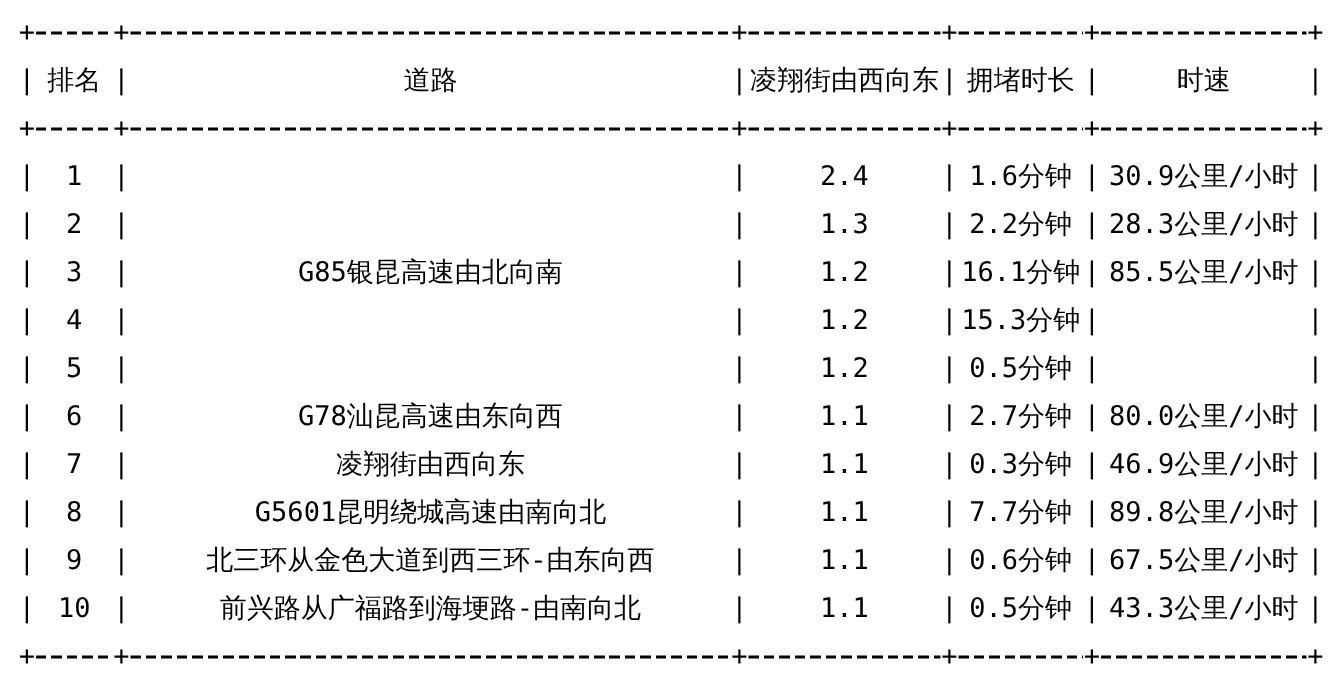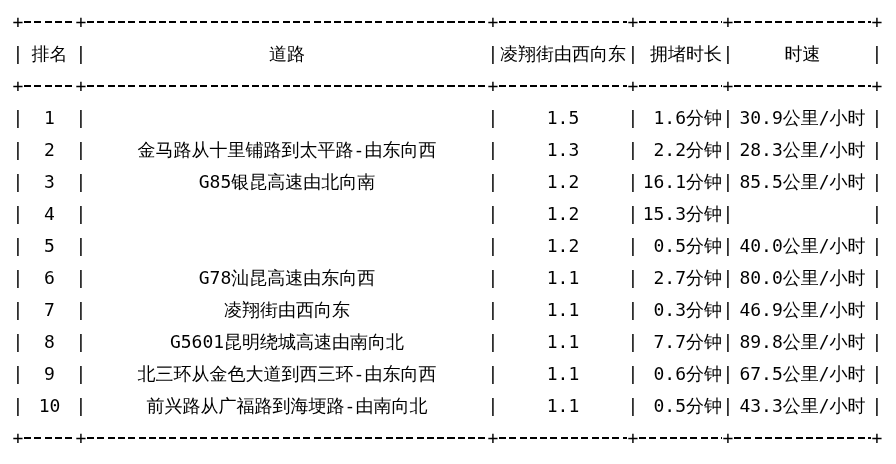--- a/index.html
+++ b/index.html
@@ -25,21 +25,21 @@
     width: 12px;
     text-align: center;
     line-height: 32px;
   }
   .p0 { left: -6px; } .p1 { left: 57px; } .p2 { left: 469px; }
   .p3 { left: 609px; } .p4 { left: 704px; } .p5 { left: 853px; }
   .cell { position: absolute; top: 0; text-align: center; }
   .c0 { left: 6px;   width: 51px;  }
   .c1 { left: 69px;  width: 400px; }
   .c2 { left: 481px; width: 128px; }
-  .c3 { left: 621px; width: 83px; text-align: right;  }
+  .c3 { left: 621px; width: 83px;  }
   .c4 { left: 716px; width: 137px; }
   .dash {
     position: absolute;
     top: 15px;
     height: 2px;
     background: repeating-linear-gradient(90deg, #000 0 7px, transparent 7px 10.3px);
   }
 </style>
 </head>
 <body style="background: rgb(255, 255, 255); color: rgb(0, 0, 0);">
@@ -86,33 +86,32 @@
       <span class="dash" style="left: 716px; width: 137px;"></span>
       <span class="plus" style="left: 853px;">+</span>
     </div>
 
   <div id="tbody">
   <div class="row">
     <span class="pipe p0">|</span>
     <span class="cell c0">1</span>
     <span class="pipe p1">|</span>
     <span class="pipe p2">|</span>
-    <span class="cell c2">1.5</span>
+    <span class="cell c2">2.4</span>
     <span class="pipe p3">|</span>
     <span class="cell c3">1.6分钟</span>
     <span class="pipe p4">|</span>
     <span class="cell c4">30.9公里/小时</span>
     <span class="pipe p5">|</span>
   </div>
 
   <div class="row">
     <span class="pipe p0">|</span>
     <span class="cell c0">2</span>
     <span class="pipe p1">|</span>
-    <span class="cell c1">金马路从十里铺路到太平路-由东向西</span>
     <span class="pipe p2">|</span>
     <span class="cell c2">1.3</span>
     <span class="pipe p3">|</span>
     <span class="cell c3">2.2分钟</span>
     <span class="pipe p4">|</span>
     <span class="cell c4">28.3公里/小时</span>
     <span class="pipe p5">|</span>
   </div>
 
   <div class="row">
@@ -143,21 +142,20 @@
 
   <div class="row">
     <span class="pipe p0">|</span>
     <span class="cell c0">5</span>
     <span class="pipe p1">|</span>
     <span class="pipe p2">|</span>
     <span class="cell c2">1.2</span>
     <span class="pipe p3">|</span>
     <span class="cell c3">0.5分钟</span>
     <span class="pipe p4">|</span>
-    <span class="cell c4">40.0公里/小时</span>
     <span class="pipe p5">|</span>
   </div>
 
   <div class="row">
     <span class="pipe p0">|</span>
     <span class="cell c0">6</span>
     <span class="pipe p1">|</span>
     <span class="cell c1">G78汕昆高速由东向西</span>
     <span class="pipe p2">|</span>
     <span class="cell c2">1.1</span>

